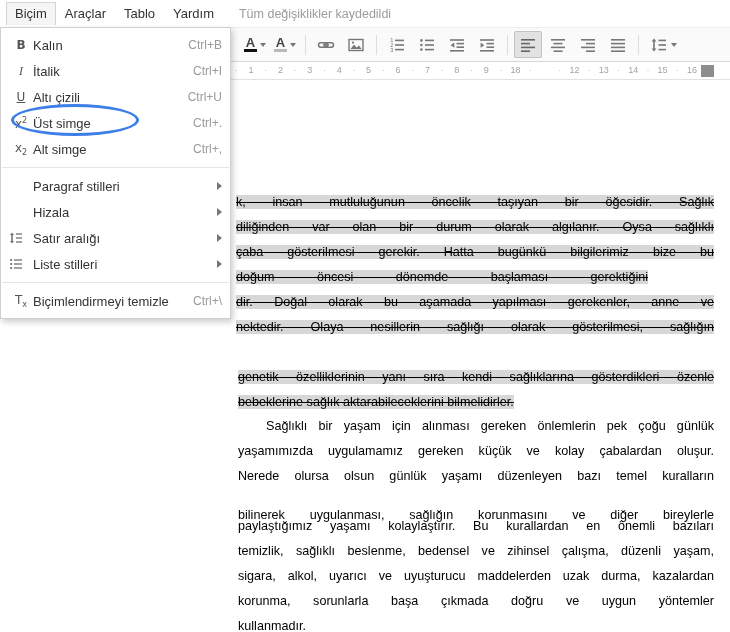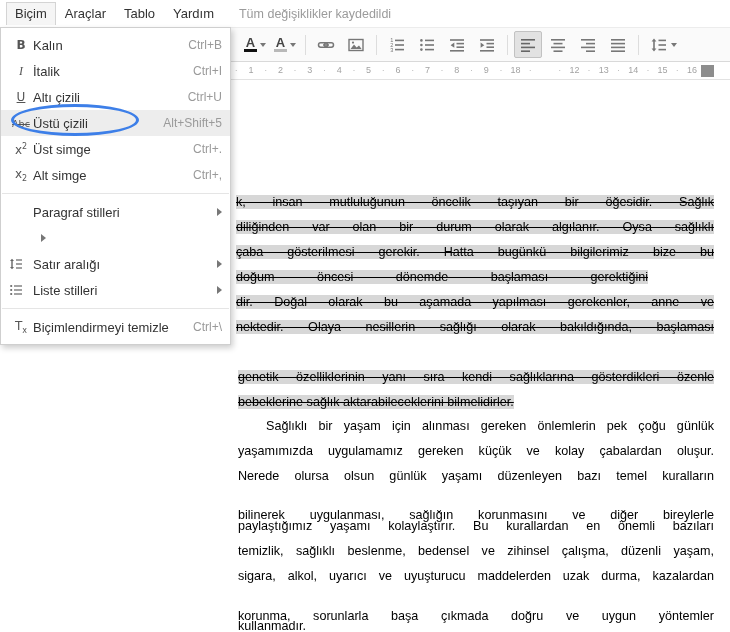--- a/index.html
+++ b/index.html
@@ -52,21 +52,21 @@
   .l7{left:238px;top:285px;width:476px;}
   .l8{left:238px;top:310px;text-align:center;}
   
   .p0{left:238px;top:334px;width:476px;padding-left:28px;box-sizing:border-box;}
   .p1{left:238px;top:359px;width:476px;}
   .p2{left:238px;top:384px;width:476px;}
   .p3{left:238px;top:423px;width:476px;}
   .p4{left:238px;top:434px;width:476px;}
   .p5{left:238px;top:459px;width:476px;}
   .p6{left:238px;top:484px;width:476px;}
-  .p7{left:238px;top:524px;width:476px;}
+  .p7{left:238px;top:509px;width:476px;}
   .p8{left:238px;top:534px;}
 
   
   .dropdown{position:absolute;top:27px;left:0;width:231px;background:#fff;
             border:1px solid #cfcfcf;box-shadow:2px 3px 6px rgba(0,0,0,.2);
             padding:4px 0;z-index:10;box-sizing:border-box;}
   .mrow{display:flex;align-items:center;height:26px;padding:0 8px;cursor:pointer;font-size:13px;}
   .mrow.hover{background:#ededed;}
   .micon{width:24px;flex:0 0 24px;text-align:center;color:#555;
          font-family:"DejaVu Sans",sans-serif;font-size:12px;}
@@ -295,21 +295,21 @@
       </div>
     <div class="ruler-right-margin"></div>
   </div>
 
   <div class="doc">
     <div class="docline l0 stretch"><span class="sel">k, insan mutluluğunun öncelik taşıyan bir öğesidir. Sağlık</span></div>
     <div class="docline l1 stretch"><span class="sel">diliğinden var olan bir durum olarak algılanır. Oysa sağlıklı</span></div>
     <div class="docline l2 stretch"><span class="sel">çaba gösterilmesi gerekir. Hatta bugünkü bilgilerimiz bize bu</span></div>
     <div class="docline l3 stretch"><span class="sel">doğum öncesi dönemde başlaması gerektiğini</span></div>
     <div class="docline l4 stretch"><span class="sel">dir. Doğal olarak bu aşamada yapılması gerekenler, anne ve</span></div>
-    <div class="docline l5 stretch"><span class="sel">nektedir. Olaya nesillerin sağlığı olarak bakıldığında, başlaması</span></div>
+    <div class="docline l5 stretch"><span class="sel">nektedir. Olaya nesillerin sağlığı olarak gösterilmesi, sağlığın</span></div>
     <div class="docline l7 stretch"><span class="sel">genetik özelliklerinin yanı sıra kendi sağlıklarına gösterdikleri özenle</span></div>
     <div class="docline l8"><span class="sel">bebeklerine sağlık aktarabileceklerini bilmelidirler.</span></div>
 
     <div class="docline p1 stretch"><span>yaşamımızda uygulamamız gereken küçük ve kolay çabalardan oluşur.</span></div>
     <div class="docline p0 stretch"><span>Sağlıklı bir yaşam için alınması gereken önlemlerin pek çoğu günlük</span></div>
     <div class="docline p2 stretch"><span>Nerede olursa olsun günlük yaşamı düzenleyen bazı temel kuralların</span></div>
     <div class="docline p3 stretch"><span>bilinerek uygulanması, sağlığın korunmasını ve diğer bireylerle</span></div>
     <div class="docline p4 stretch"><span>paylaştığımız yaşamı kolaylaştırır. Bu kurallardan en önemli bazıları</span></div>
     <div class="docline p5 stretch"><span>temizlik, sağlıklı beslenme, bedensel ve zihinsel çalışma, düzenli yaşam,</span></div>
     <div class="docline p6 stretch"><span>sigara, alkol, uyarıcı ve uyuşturucu maddelerden uzak durma, kazalardan</span></div>
@@ -326,43 +326,39 @@
     <div class="mrow">
       <span class="micon"><span class="gI">I</span></span>
       <span class="mlabel">İtalik</span>
       <span class="mshort">Ctrl+I</span>
     </div>
     <div class="mrow">
       <span class="micon"><span class="gU">U</span></span>
       <span class="mlabel">Altı çizili</span>
       <span class="mshort">Ctrl+U</span>
     </div>
-    <div class="mrow hover">
-      <span class="micon"><span class="gStrike">Abc</span></span>
-      <span class="mlabel">Üstü çizili</span>
-      <span class="mshort">Alt+Shift+5</span>
-    </div>
     <div class="mrow">
       <span class="micon"><span>x</span><sup>2</sup></span>
       <span class="mlabel">Üst simge</span>
       <span class="mshort">Ctrl+.</span>
     </div>
     <div class="mrow">
       <span class="micon"><span>x</span><sub>2</sub></span>
       <span class="mlabel">Alt simge</span>
       <span class="mshort">Ctrl+,</span>
     </div>
     <div class="menu-sep"></div>
     <div class="mrow">
       <span class="micon"></span>
       <span class="mlabel">Paragraf stilleri</span>
       <span class="submenu-arrow"></span>
     </div>
     <div class="mrow">
       <span class="micon"></span>
+      <span class="mlabel">Hizala</span>
       <span class="submenu-arrow"></span>
     </div>
     <div class="mrow">
       <span class="micon">
           <svg width="14" height="14" viewBox="0 0 14 14">
             <g fill="#666">
               <rect x="7" y="2.4" width="6" height="1.2"></rect>
               <rect x="7" y="6.4" width="6" height="1.2"></rect>
               <rect x="7" y="10.4" width="6" height="1.2"></rect>
               <path d="M3 1.8l2 2.3H3.7v5.8H5L3 12.2 1 9.9h1.3V4.1H1z"></path>

